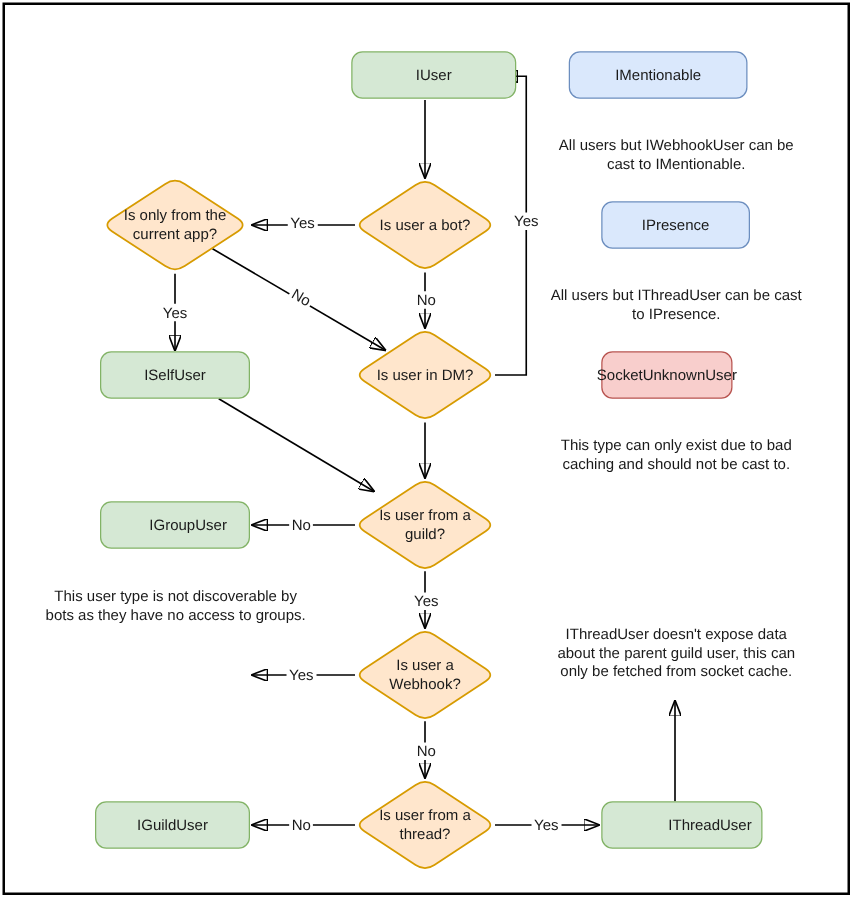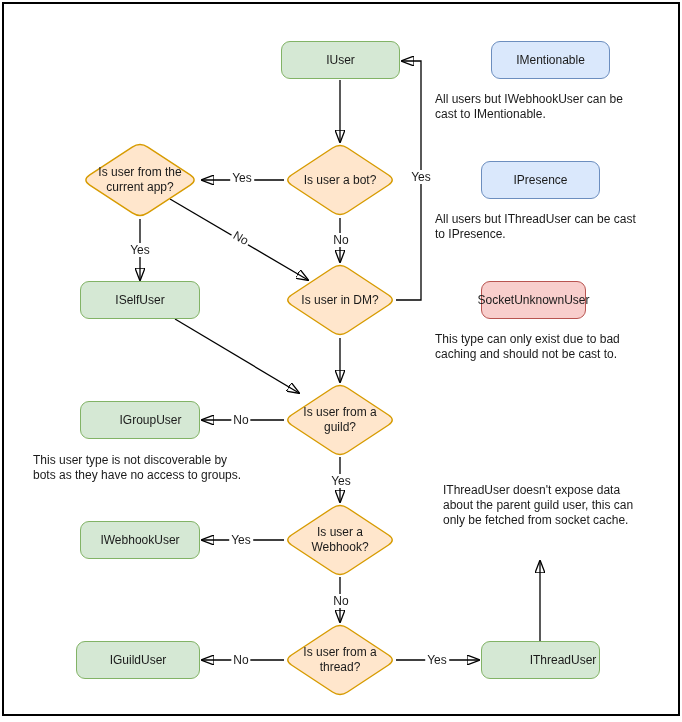--- a/index.html
+++ b/index.html
@@ -34,21 +34,21 @@
     position:absolute; left:0; top:0; right:0; bottom:0;
     display:flex; align-items:center; justify-content:center;
     text-align:center; font-size:12px; line-height:1.25; padding:0 13px;
   }
   .elabel {
     position:absolute; transform:translate(-50%,-50%);
     background:#ffffff; padding:0 2px; font-size:12px; white-space:nowrap;
   }
   .elabel.rot { transform:translate(-50%,-50%) rotate(30deg); }
   .note {
-    position:absolute; font-size:12px; line-height:1.23;
+    position:absolute; text-align:center; font-size:12px; line-height:1.23;margin-top:17px;
   }
 </style>
 </head>
 <body>
 
 <div class="stage">
 
   <div class="frame"></div>
 
   <svg class="edges">
@@ -67,41 +67,40 @@
     <path d="M 340 338 L 340 382" marker-end="url(#arr)"></path>
     <path d="M 284 420 L 202 420" marker-end="url(#arr)"></path>
     <path d="M 340 457 L 340 502" marker-end="url(#arr)"></path>
     <path d="M 284 540 L 202 540" marker-end="url(#arr)"></path>
     <path d="M 340 577 L 340 622" marker-end="url(#arr)"></path>
     <path d="M 284 660 L 202 660" marker-end="url(#arr)"></path>
     <path d="M 396 660 L 479 660" marker-end="url(#arr)"></path>
     <path d="M 540 641 L 540 561" marker-end="url(#arr)"></path>
   </svg>
 
-  <div class="node green" style="left:281px;top:41px;width:119px;">IUser</div>
-  <div class="node blue" style="left:491px;top:41px;width:119px;">IMentionable</div>
+  <div class="node green" style="left:281px;top:41px;width:132px;">IUser</div>
+  <div class="node blue" style="left:455px;top:41px;width:143px;">IMentionable</div>
   <div class="node blue" style="left:481px;top:161px;width:119px;">IPresence</div>
   <div class="node red" style="left:481px;top:281px;width:105px;">SocketUnknownUser</div>
-  <div class="node green" style="left:481px;top:641px;width:119px;padding-left:45px;">IThreadUser</div>
+  <div class="node green" style="left:481px;top:641px;width:129px;padding-left:45px;">IThreadUser</div>
   <div class="node green" style="left:80px;top:281px;width:120px;">ISelfUser</div>
   <div class="node green" style="left:80px;top:401px;width:120px;padding-left:21px;">IGroupUser</div>
-  <div class="node green" style="left:80px;top:521px;width:120px;">IWebhookUser</div>
   <div class="node green" style="left:76px;top:641px;width:124px;">IGuildUser</div>
 
   <div class="diamond" style="left:284px;top:143px;width:112px;height:74px;">
     <svg viewBox="0 0 112 74" preserveAspectRatio="none">
         <path d="M 48.5 5 Q 56 0 63.5 5 L 104.5 32 Q 112 37 104.5 42 L 63.5 69 Q 56 74 48.5 69 L 7.5 42 Q 0 37 7.5 32 Z"></path>
       </svg>
     <div class="dlabel">Is user a bot?</div>
   </div>
   <div class="diamond" style="left:82px;top:142px;width:116px;height:76px;">
     <svg viewBox="0 0 112 74" preserveAspectRatio="none">
         <path d="M 48.5 5 Q 56 0 63.5 5 L 104.5 32 Q 112 37 104.5 42 L 63.5 69 Q 56 74 48.5 69 L 7.5 42 Q 0 37 7.5 32 Z"></path>
       </svg>
-    <div class="dlabel">Is user from the current app?</div>
+    <div class="dlabel">Is only from the current app?</div>
   </div>
   <div class="diamond" style="left:284px;top:263px;width:112px;height:74px;">
     <svg viewBox="0 0 112 74" preserveAspectRatio="none">
         <path d="M 48.5 5 Q 56 0 63.5 5 L 104.5 32 Q 112 37 104.5 42 L 63.5 69 Q 56 74 48.5 69 L 7.5 42 Q 0 37 7.5 32 Z"></path>
       </svg>
     <div class="dlabel">Is user in DM?</div>
   </div>
   <div class="diamond" style="left:284px;top:383px;width:112px;height:74px;">
     <svg viewBox="0 0 112 74" preserveAspectRatio="none">
         <path d="M 48.5 5 Q 56 0 63.5 5 L 104.5 32 Q 112 37 104.5 42 L 63.5 69 Q 56 74 48.5 69 L 7.5 42 Q 0 37 7.5 32 Z"></path>

